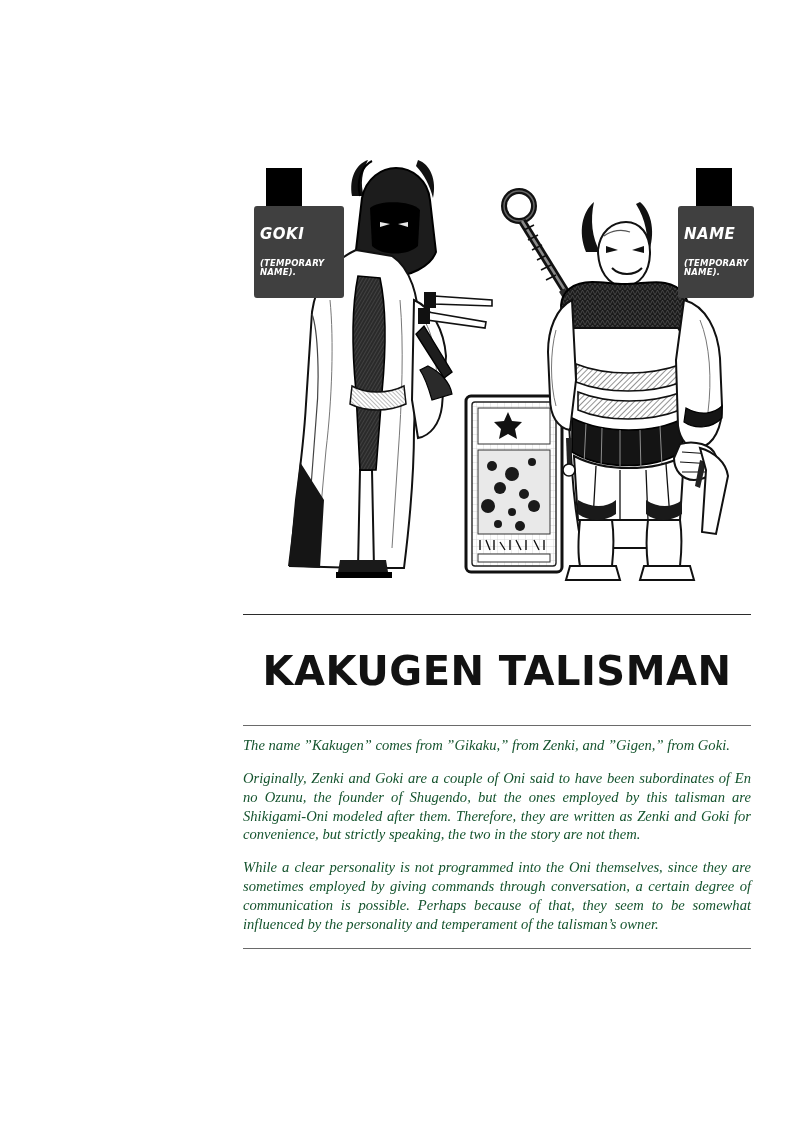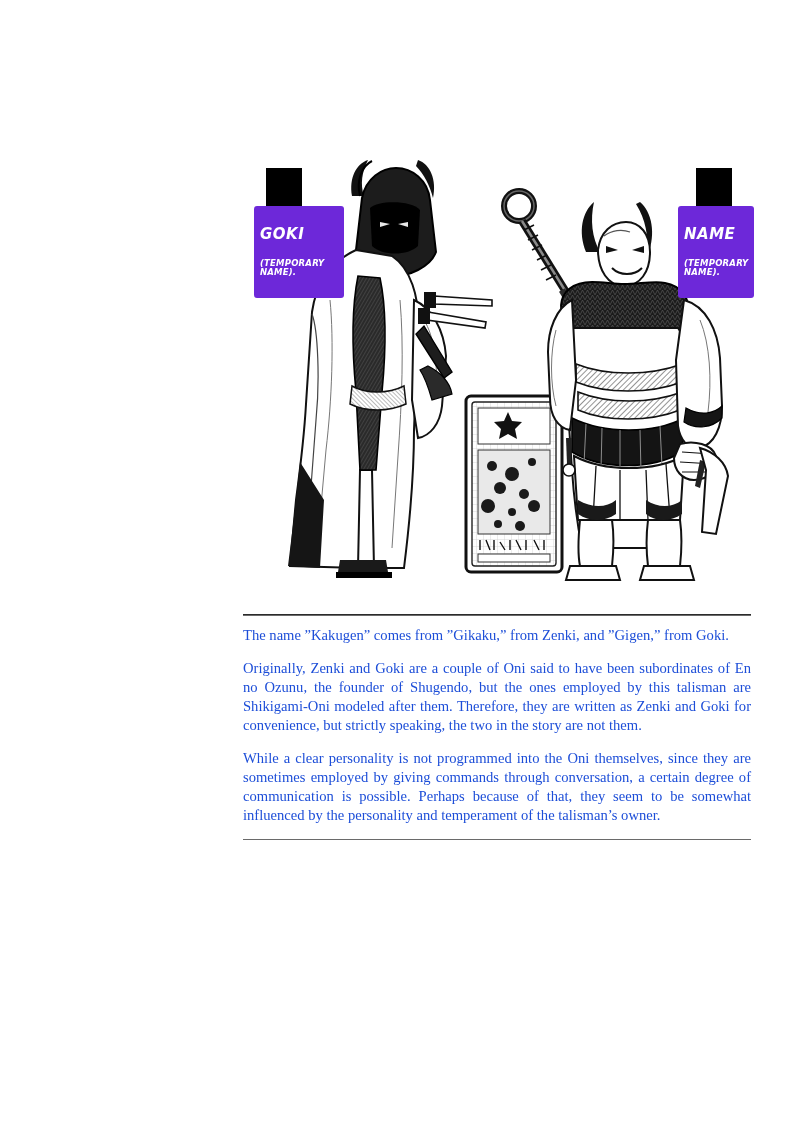--- a/index.html
+++ b/index.html
@@ -39,21 +39,21 @@
   }
   #zenki-plate {
     left: 696px;
     top: 168px;
     width: 36px;
     height: 112px;
   }
 
   .name-bubble {
     position: absolute;
-    background: #6d28d9;
+    background: #404040;
     color: #ffffff;
     font-family: "DejaVu Sans", sans-serif;
     font-weight: bold;
     font-style: italic;
     line-height: 1.05;
     padding: 4px 6px;
     border-radius: 3px;
     white-space: pre-line;
   }
   #goki-bubble {
@@ -104,21 +104,22 @@
     padding: 8px 0 6px 0;
     line-height: 1.05;
     color: #121212;
   }
 
   .para {
     font-size: 14.6px;
     line-height: 1.30;
     text-align: justify;
     margin: 0 0 14px 0;
-    color: #1d4ed8;
+    color: #14532d;
+    font-style: italic;
   }
   #paragraphs { padding-top: 10px; }
   #paragraphs .para:last-child { }
 </style>
 </head>
 <body>
 
 <div id="illustration">
 
   <svg id="figures" width="800" height="610" viewBox="0 0 800 610" aria-hidden="true">
@@ -306,20 +307,21 @@
 
   <div class="name-bubble" id="zenki-bubble">
     <div class="big">NAME</div>
     <div class="small">(TEMPORARY
 NAME).</div>
   </div>
 </div>
 
 <div id="article">
   <div class="rule"></div>
+  <h1 id="title">KAKUGEN TALISMAN</h1>
   <div class="rule thin"></div>
 
   <div id="paragraphs">
     <p class="para">The name ”Kakugen” comes from ”Gikaku,” from Zenki, and ”Gigen,” from Goki.</p>
     <p class="para">Originally, Zenki and Goki are a couple of Oni said to have been subordinates of En no Ozunu, the founder of Shugendo, but the ones employed by this talisman are Shikigami-Oni modeled after them. Therefore, they are written as Zenki and Goki for convenience, but strictly speaking, the two in the story are not them.</p>
     <p class="para">While a clear personality is not programmed into the Oni themselves, since they are sometimes employed by giving commands through conversation, a certain degree of communication is possible. Perhaps because of that, they seem to be somewhat influenced by the personality and temperament of the talisman’s owner.</p>
   </div>
 
   <div class="rule thin"></div>
 </div>

